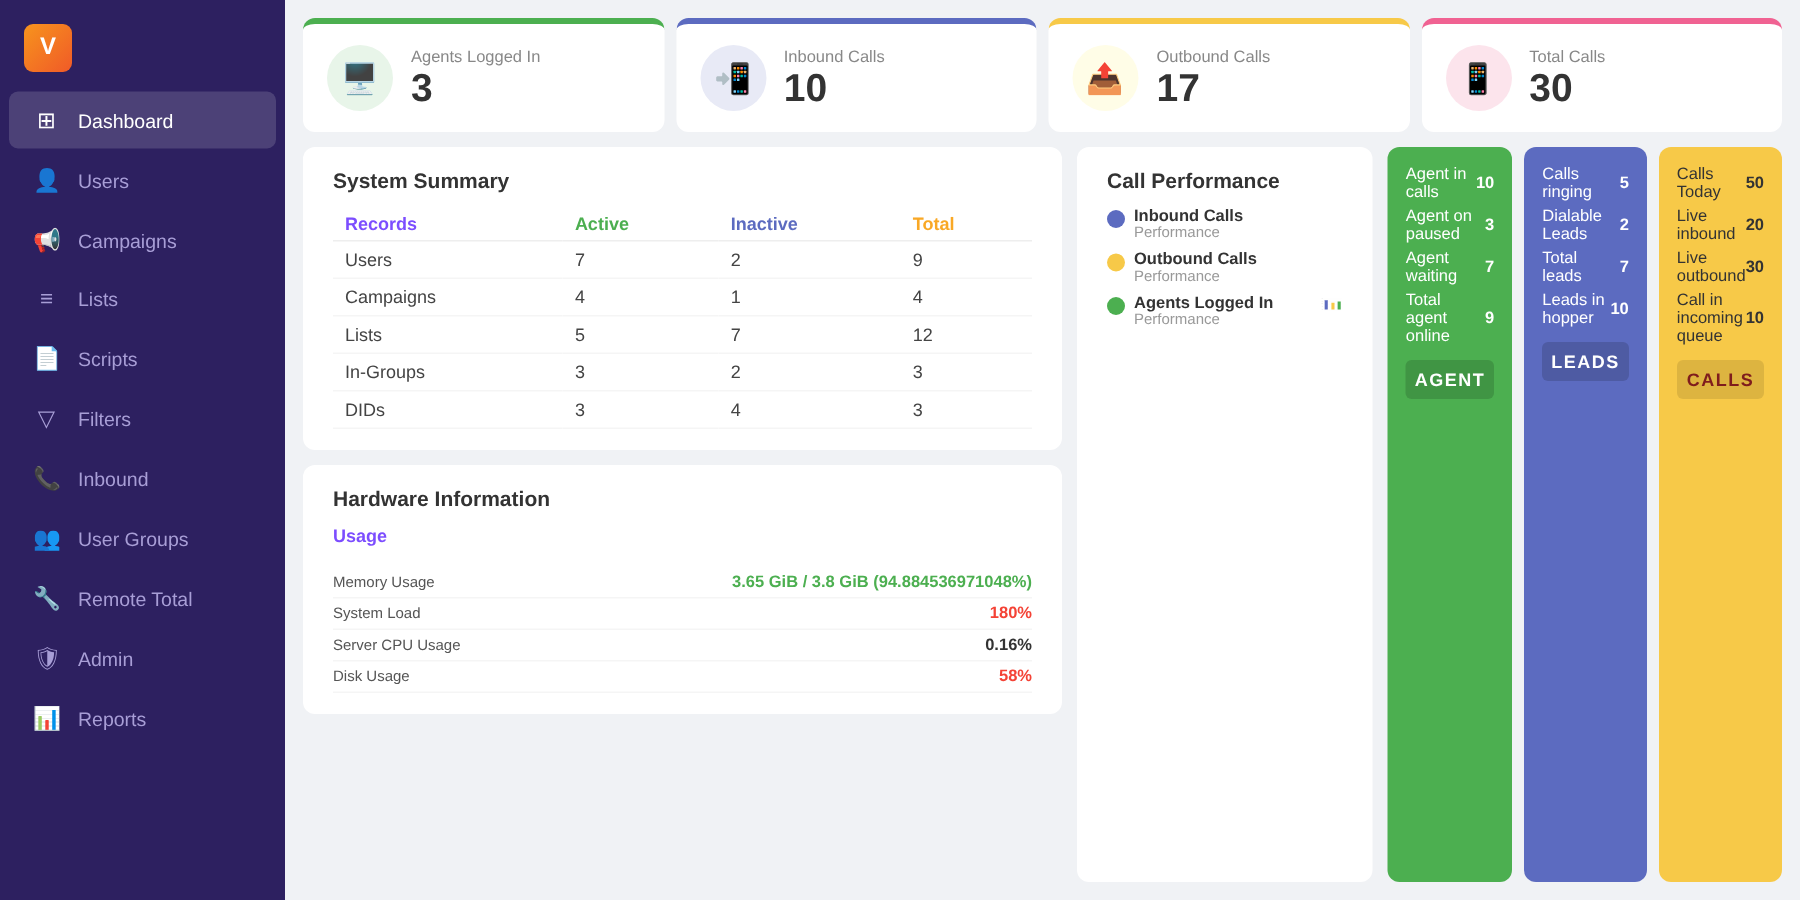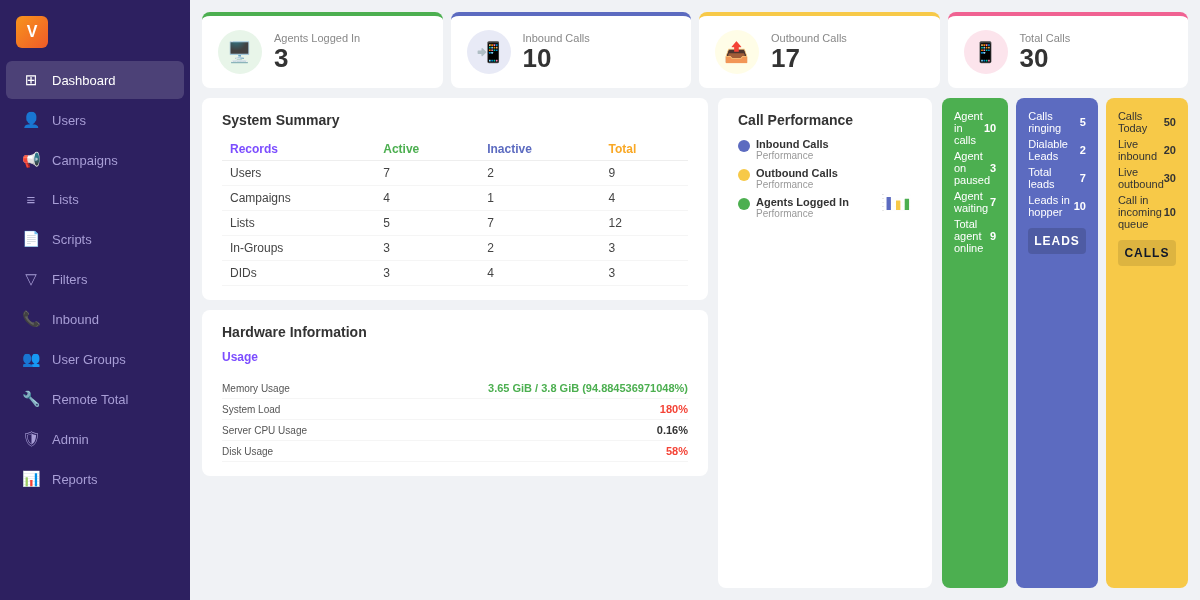--- a/index.html
+++ b/index.html
@@ -158,21 +158,21 @@
       border: none;
       border-radius: 4px;
       padding: 6px;
       color: #fff;
       font-size: 12px;
       font-weight: 700;
       cursor: pointer;
       letter-spacing: 1px;
       text-align: center;
     }
-    .metric-card.yellow-card .metric-btn { color: #0f172a; background: rgba(0,0,0,0.1); }
+    .metric-card.yellow-card .metric-btn { color: #7f1d1d; background: rgba(0,0,0,0.1); }
   </style>
 </head>
 <body>
 
 <nav class="sidebar">
   <div class="sidebar-logo">
     <div class="logo-icon">V</div>
   </div>
 
   <div class="sidebar-item active">
@@ -393,20 +393,21 @@
             <span class="metric-val">3</span>
           </div>
           <div class="metric-row">
             <span class="metric-key">Agent waiting</span>
             <span class="metric-val">7</span>
           </div>
           <div class="metric-row">
             <span class="metric-key">Total agent online</span>
             <span class="metric-val">9</span>
           </div>
+          <button class="metric-btn">AGENT</button>
         </div>
 
         <div class="metric-card purple-card">
           <div class="metric-row">
             <span class="metric-key">Calls ringing</span>
             <span class="metric-val">5</span>
           </div>
           <div class="metric-row">
             <span class="metric-key">Dialable Leads</span>
             <span class="metric-val">2</span>

